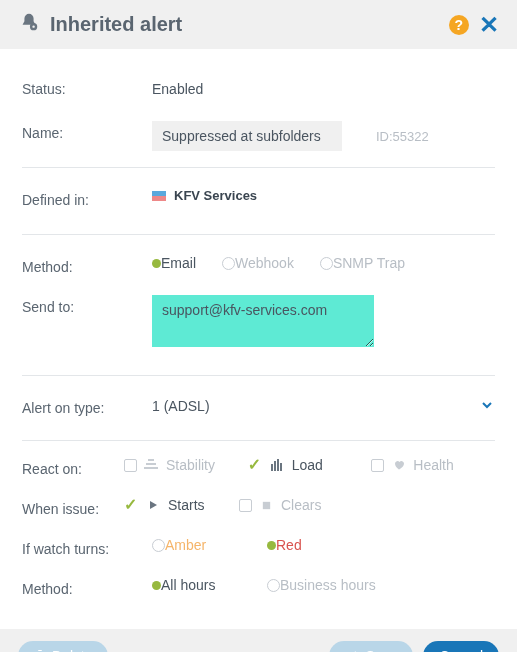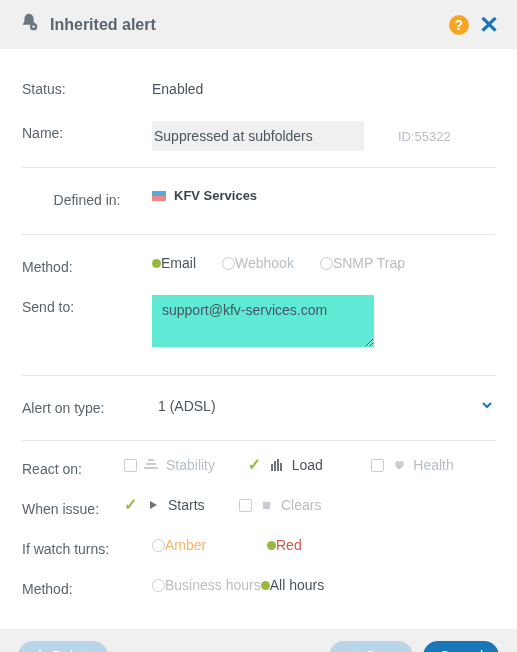--- a/index.html
+++ b/index.html
@@ -12,21 +12,21 @@
     width: 517px;
   }
   .header {
     background: #f0f0f0;
     padding: 12px 18px;
     display: flex;
     align-items: center;
     gap: 10px;
   }
   .header-title {
-    font-size: 16px;
+    font-size: 20px;
     font-weight: 700;
     color: #5a6570;
     flex: 1;
   }
   .help-icon {
     width: 20px; height: 20px;
     border-radius: 50%;
     background: #f5a623;
     color: #fff;
     font-weight: 700;
@@ -67,24 +67,24 @@
     gap: 14px;
     flex-wrap: wrap;
   }
   .status-text {
     color: #4a5560;
     padding: 4px 0;
   }
   .text-input {
     background: #f0f0f0;
     border: none;
-    padding: 7px 2px;
+    padding: 7px 10px;
     font-size: 14px;
     color: #4a5560;
-    width: 212px;
+    width: 190px;
     font-family: inherit;
   }
   .textarea {
     background: #5eead4;
     border: none;
     padding: 7px 10px;
     font-size: 14px;
     color: #4a5560;
     width: 222px;
     height: 52px;
@@ -121,21 +121,20 @@
     border-radius: 50%;
     border: 1.5px solid #c8cdd3;
     position: relative;
     flex-shrink: 0;
   }
   .select-row {
     display: flex;
     align-items: center;
     padding: 14px 0;
     cursor: pointer;
-    gap: 6px;
   }
   .select-row .select-val {
     flex: 1;
     color: #4a5560;
   }
   .chevron {
     color: #1976b8;
   }
   .check {
     display: flex;
@@ -242,21 +241,21 @@
   </div>
 
   <div class="row">
     <div class="label">Name:</div>
     <div class="value-area">
       <input class="text-input" value="Suppressed at subfolders" style="">
       <span class="id-text">ID:55322</span>
     </div>
   </div>
 
-  <div class="row bordered" style="padding-bottom:20px;text-align:center;">
+  <div class="row bordered" style="padding-bottom:20px;">
     <div class="label">Defined in:</div>
     <div class="value-area">
       <a class="defined-link">
         <span class="org-icon"></span>
         <span>KFV Services</span>
       </a>
     </div>
   </div>
 
   <div class="row bordered">
@@ -370,27 +369,27 @@
       <div class="radio selected">
         <span class="green-dot"></span>
         <span class="red">Red</span>
       </div>
     </div>
   </div>
 
   <div class="row" style="padding-bottom:22px;">
     <div class="label">Method:</div>
     <div class="value-area" style="gap:0;">
+      <div class="radio selected" style="width:115px;">
+        <span class="green-dot"></span>
+        <span>All hours</span>
+      </div>
       <div class="radio">
         <span class="radio-dot"></span>
         <span>Business hours</span>
-      </div>
-      <div class="radio selected" style="width:115px;">
-        <span class="green-dot"></span>
-        <span>All hours</span>
       </div>
     </div>
   </div>
 
 </div>
 
 <div class="footer">
   <button class="btn btn-delete">
     <span>
       <svg width="12" height="13" viewBox="0 0 24 24" fill="#fff">

